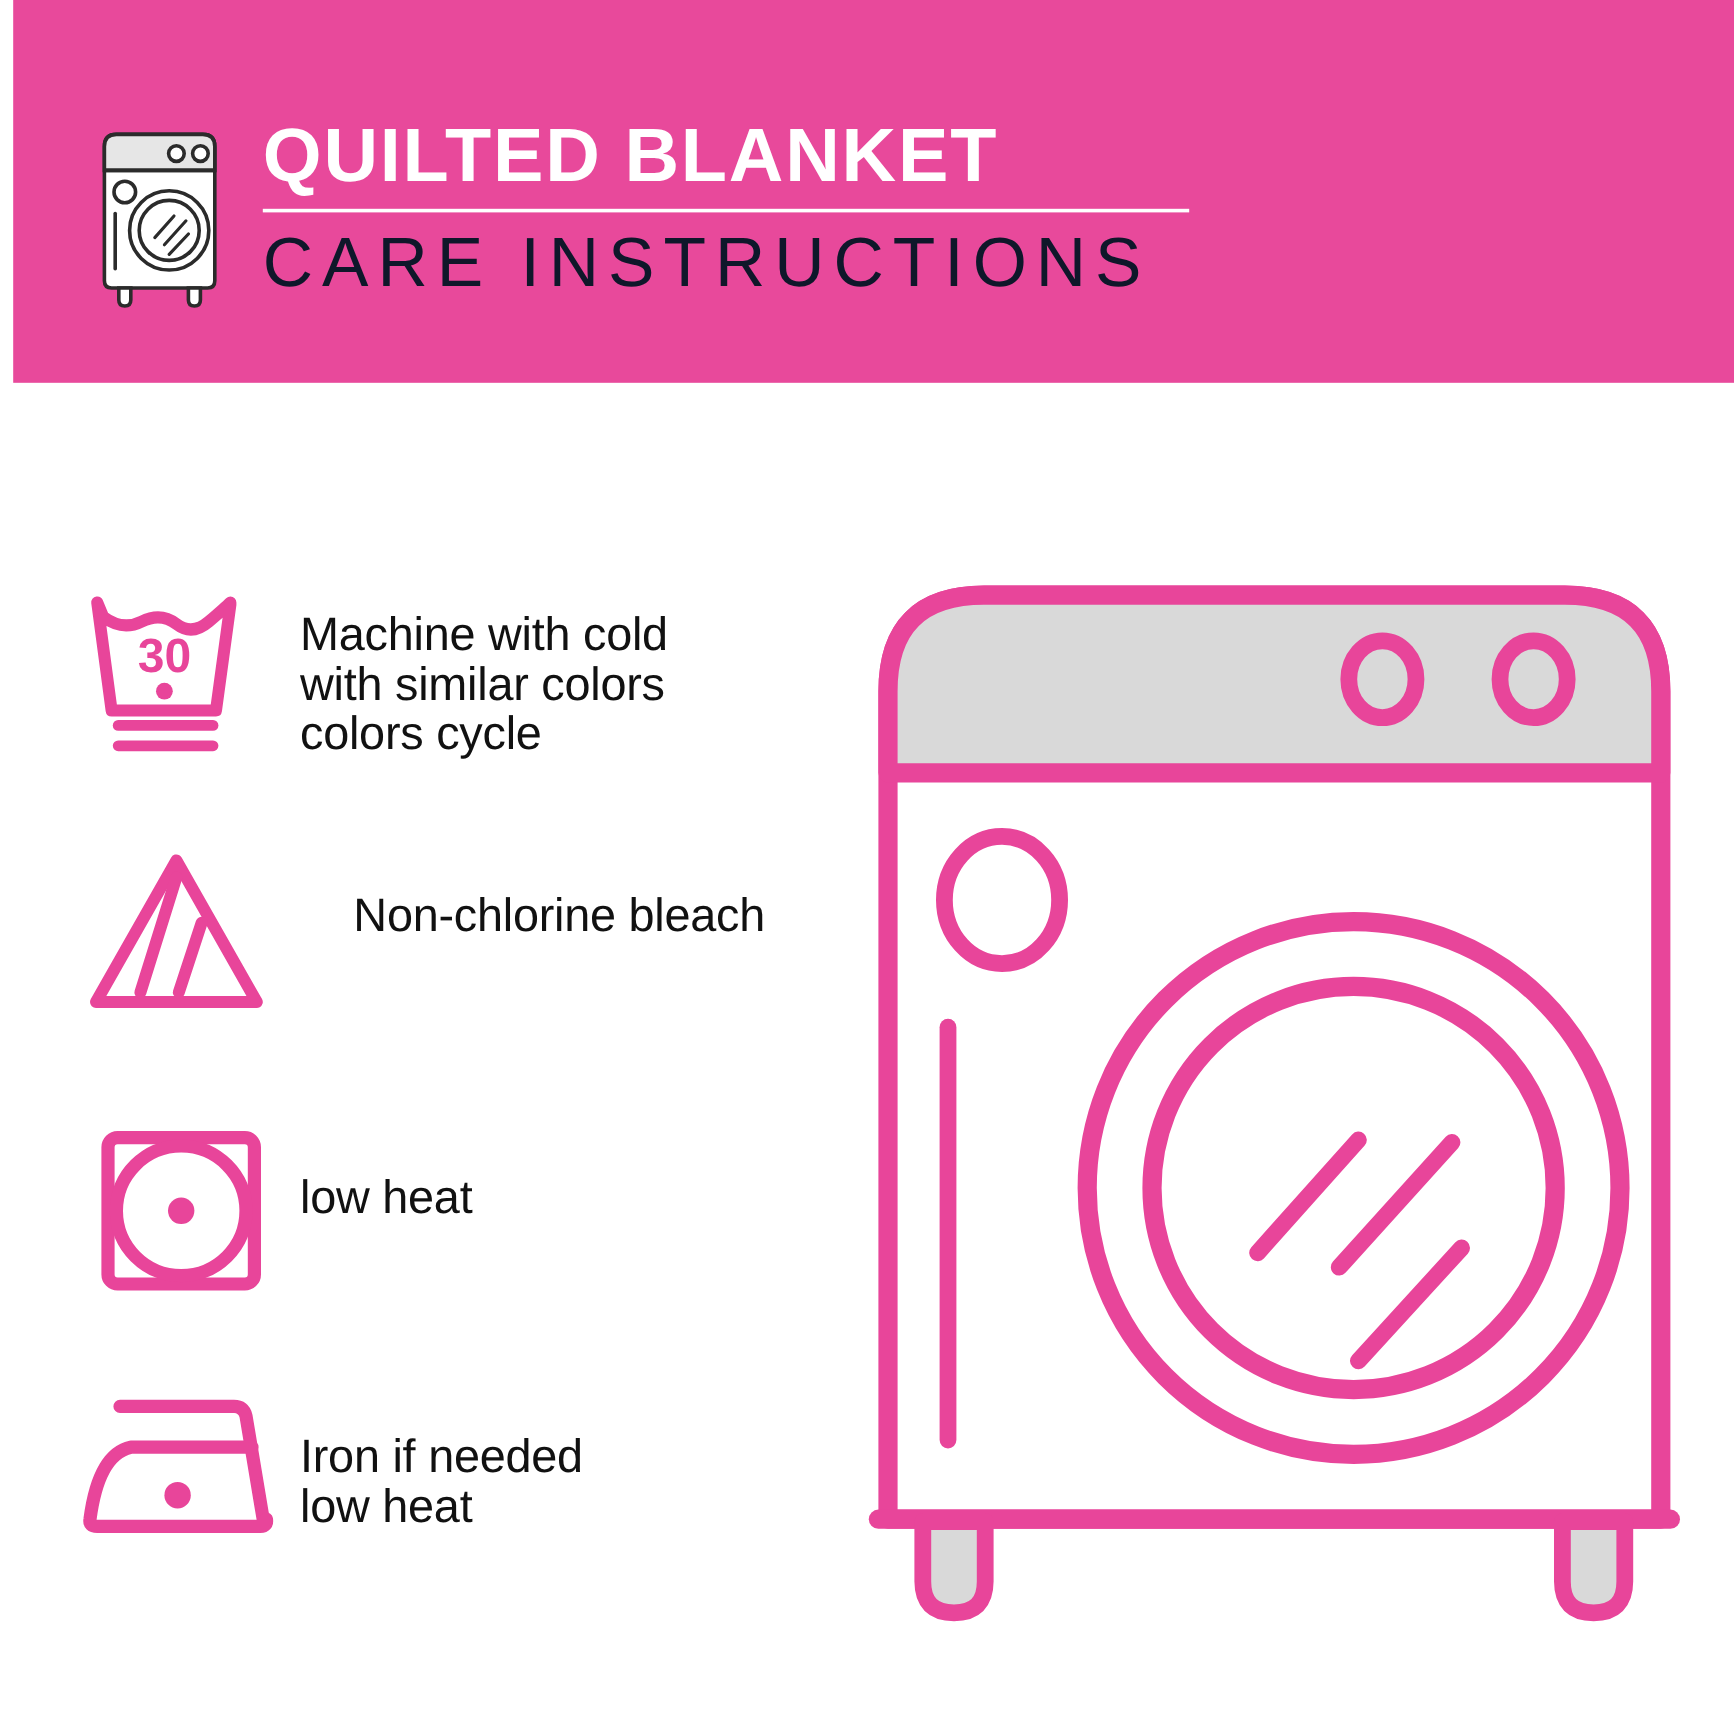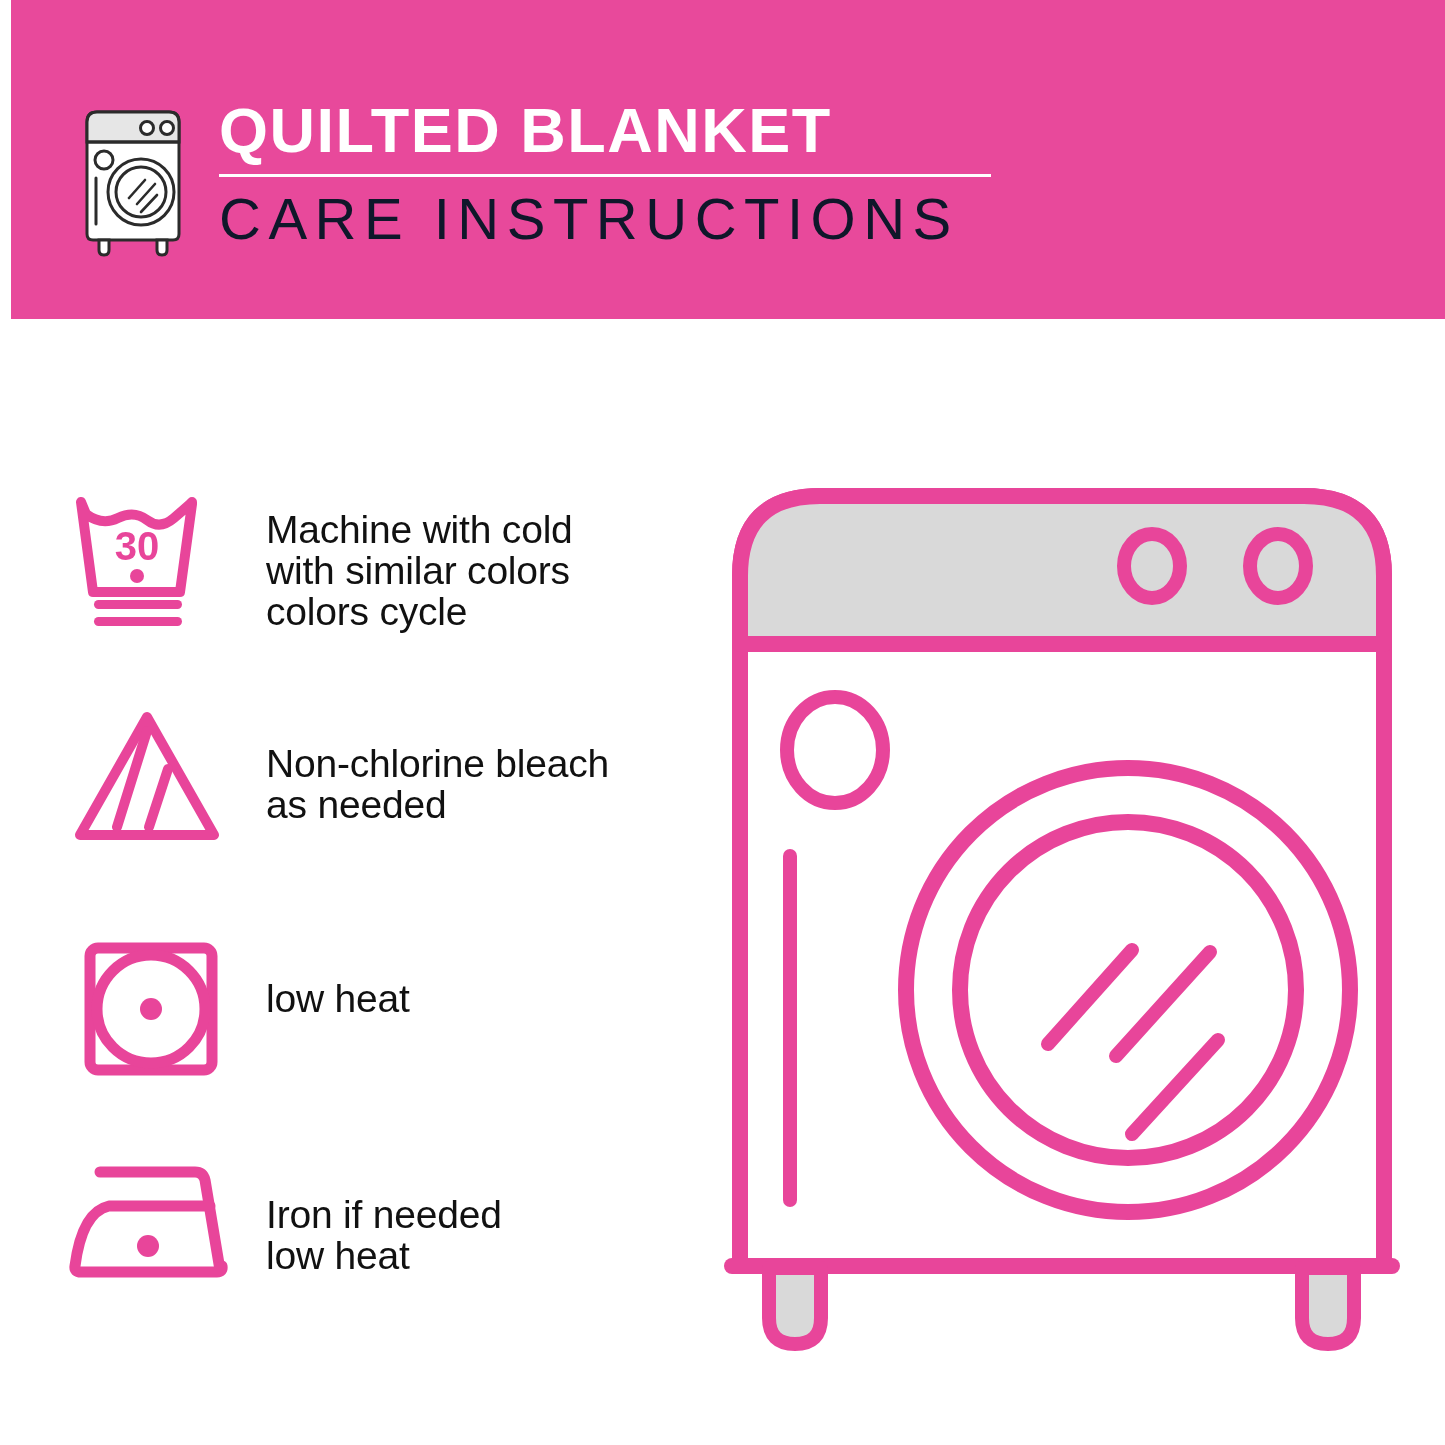--- a/index.html
+++ b/index.html
@@ -78,21 +78,20 @@
     left: 62px;
     top: 480px;
     width: 620px;
   }
   .care-row {
     position: absolute;
     left: 0;
     width: 620px;
     display: flex;
     align-items: flex-start;
-    gap: 16px;
   }
   .care-row.r0 { top: 0px;   }
   .care-row.r1 { top: 215px; }
   .care-row.r2 { top: 450px; }
   .care-row.r3 { top: 662px; }
 
   .care-icon {
     flex: 0 0 170px;
     width: 170px;
     height: 160px;
@@ -104,21 +103,21 @@
     flex: 1 1 auto;
     padding-left: 18px;
     color: #111111;
     font-family: "Liberation Sans", sans-serif;
     font-size: 39px;
     line-height: 41px;
     font-weight: normal;
     letter-spacing: -0.2px;
   }
   .care-row.r0 .care-text { padding-top: 29px; }
-  .care-row.r1 .care-text { padding-top: 48px; }
+  .care-row.r1 .care-text { padding-top: 48px; text-align: center; }
   .care-row.r2 .care-text { padding-top: 48px; }
   .care-row.r3 .care-text { padding-top: 52px; }
   .care-text .ln { display: block; }
 
   
   .washer-wrap {
     position: absolute;
     left: 722px;
     top: 478px;
     width: 680px;
@@ -195,21 +194,20 @@
     <div class="care-row r1">
       <div class="care-icon">
         <svg viewBox="0 0 170 160" width="170" height="160" aria-hidden="true">
           <path d="M85 22 L152 140 L18 140 Z" fill="none" stroke="#e8459a" stroke-width="10" stroke-linejoin="round"></path>
           <line x1="85" y1="36" x2="55" y2="132" stroke="#e8459a" stroke-width="10" stroke-linecap="round"></line>
           <line x1="106" y1="74" x2="87" y2="132" stroke="#e8459a" stroke-width="10" stroke-linecap="round"></line>
         </svg>
       </div>
       <div class="care-text">
         <span class="ln">Non-chlorine bleach</span>
-        <span class="ln">as needed</span>
       </div>
     </div>
 
     <div class="care-row r2">
       <div class="care-icon">
         <svg viewBox="0 0 170 160" width="170" height="160" aria-hidden="true">
           <rect x="28" y="18" width="122" height="122" rx="8" ry="8" fill="none" stroke="#e8459a" stroke-width="11"></rect>
           <circle cx="89" cy="79" r="54" fill="none" stroke="#e8459a" stroke-width="11"></circle>
           <circle cx="89" cy="79" r="11" fill="#e8459a"></circle>
         </svg>

